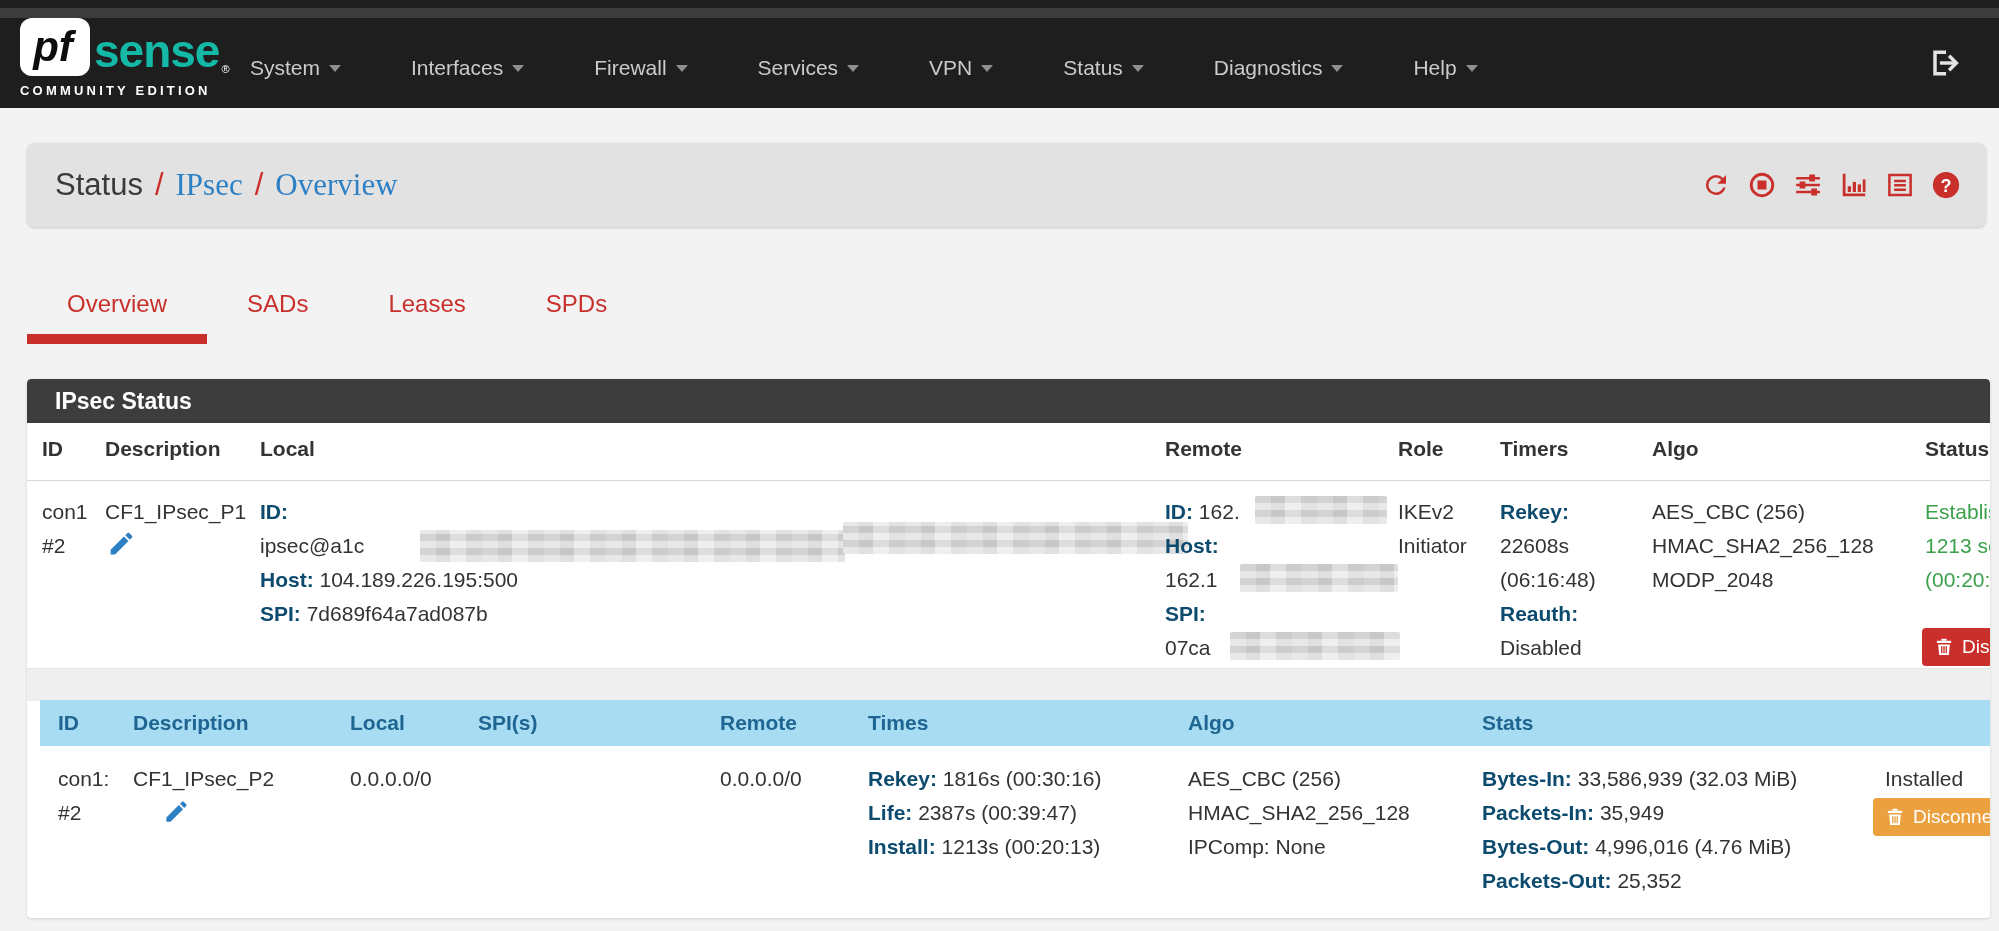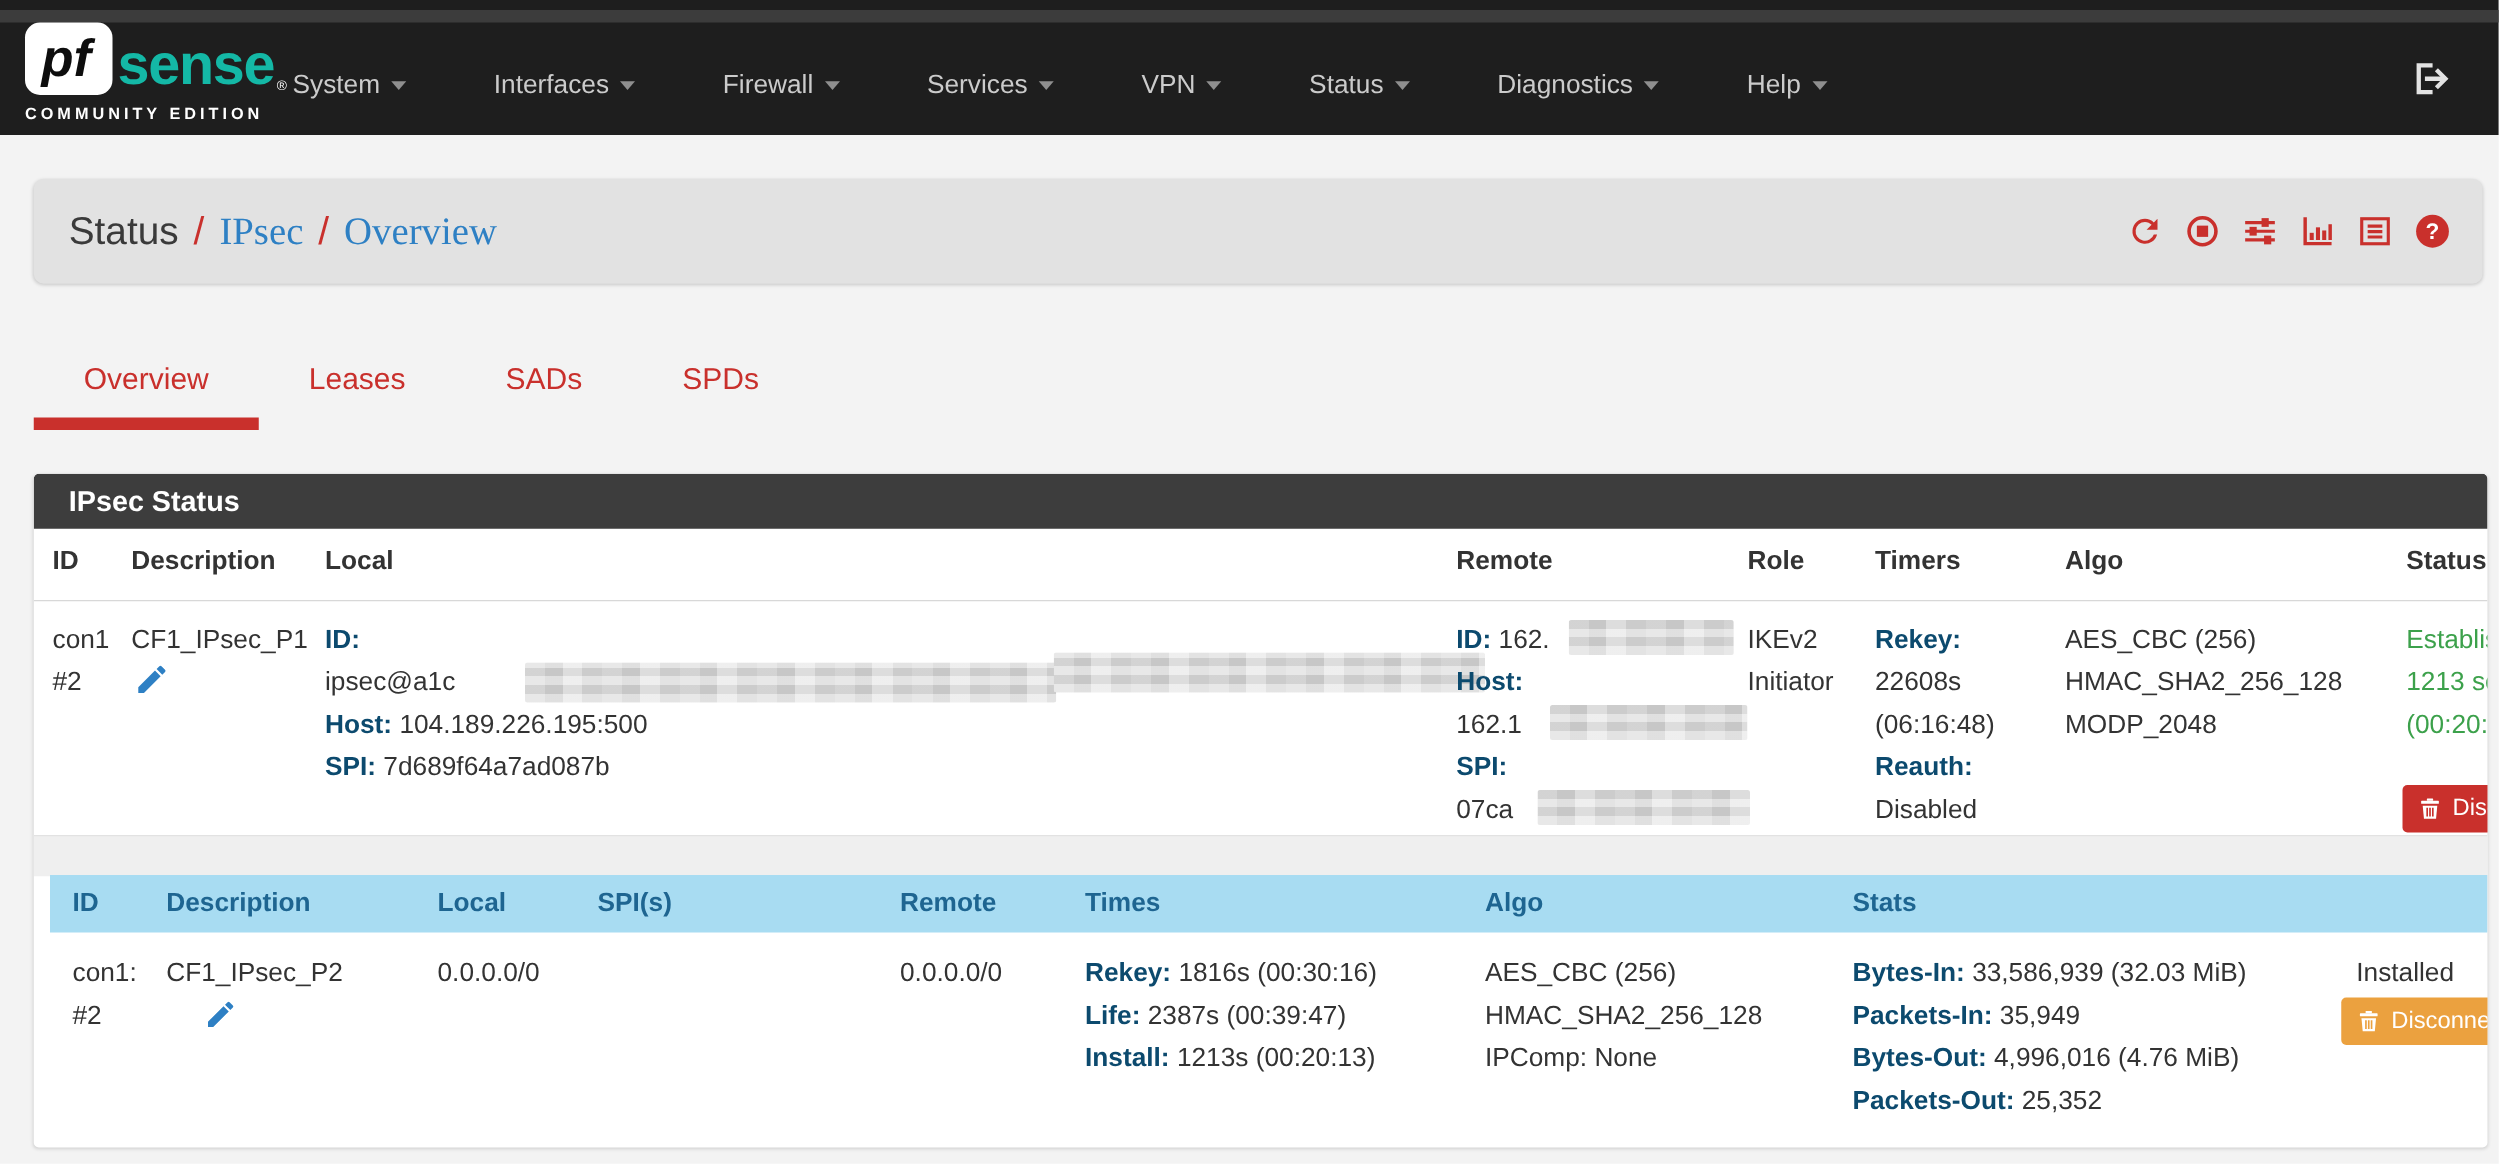--- a/index.html
+++ b/index.html
@@ -16,21 +16,21 @@
   .brand-row{display:flex;align-items:flex-end;}
   .brand-box{
     display:inline-flex;align-items:center;justify-content:center;
     width:66px;height:58px;background:#fff;border-radius:12px;
     color:#0d0d0d;font-size:42px;font-weight:bold;font-style:italic;
     padding-right:4px;
   }
   .brand-name{color:#14b8a6;font-size:46px;font-weight:bold;letter-spacing:-1px;margin-left:4px;line-height:50px;}
   .brand-reg{color:#fff;font-size:11px;margin-left:2px;line-height:14px;}
   .brand-sub{color:#fff;font-size:13px;font-weight:bold;letter-spacing:3.2px;margin-top:7px;}
-  .nav-items{position:absolute;left:234px;top:0;height:136px;display:flex;align-items:center;gap:70px;}
+  .nav-items{position:absolute;left:250px;top:0;height:136px;display:flex;align-items:center;gap:70px;}
   .nav-item{color:#cbcbcb;font-size:21px;white-space:nowrap;cursor:pointer;display:flex;align-items:center;}
   .caret{display:inline-block;width:0;height:0;margin-left:9px;
     border-left:6px solid transparent;border-right:6px solid transparent;border-top:7px solid #8f8f8f;}
   .signout{position:absolute;right:38px;top:47px;cursor:pointer;line-height:0;}
   
   .crumb-panel{
     position:absolute;left:27px;top:143px;width:1959px;height:84px;
     background:#e2e2e2;border-radius:8px;box-shadow:0 1px 3px rgba(0,0,0,.18);
   }
   .crumbs{position:absolute;left:28px;top:0;height:84px;display:flex;align-items:center;font-size:31px;}
@@ -186,22 +186,22 @@
       <svg viewBox="0 0 24 24" width="30" height="30">
           <circle cx="12" cy="12" r="10.5" fill="currentColor"></circle>
           <text x="12" y="17.2" text-anchor="middle" font-size="14.5" font-weight="bold" fill="#ffffff" font-family="Liberation Sans, DejaVu Sans, sans-serif">?</text>
         </svg>
     </span>
   </div>
 </div>
 
 <div class="tabs">
   <a class="tab active">Overview</a>
+  <a class="tab">SADs</a>
   <a class="tab">Leases</a>
-  <a class="tab">SADs</a>
   <a class="tab">SPDs</a>
 </div>
 
 <div class="panel">
   <div class="panel-hdr">
     <span>IPsec Status</span>
   </div>
 
   <div class="thead">
     <span class="th" style="left:15px">ID</span>

